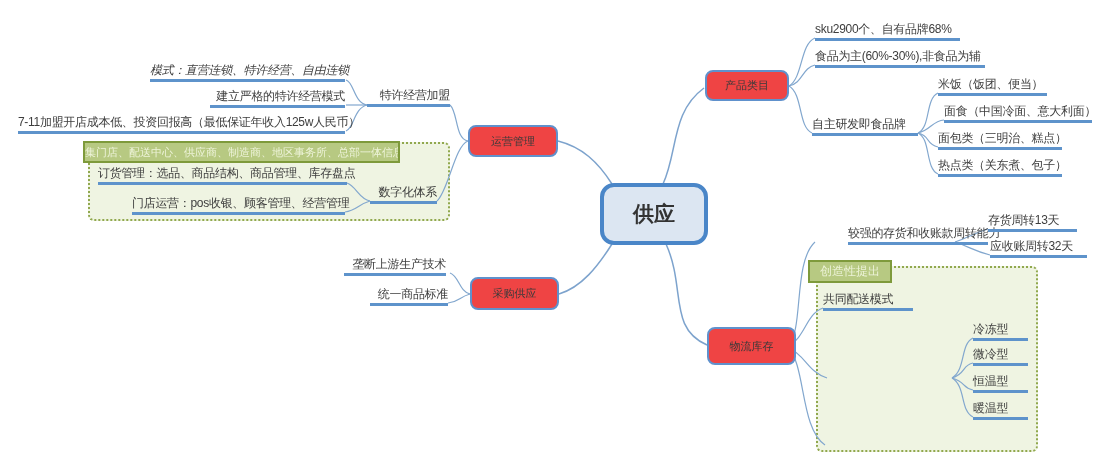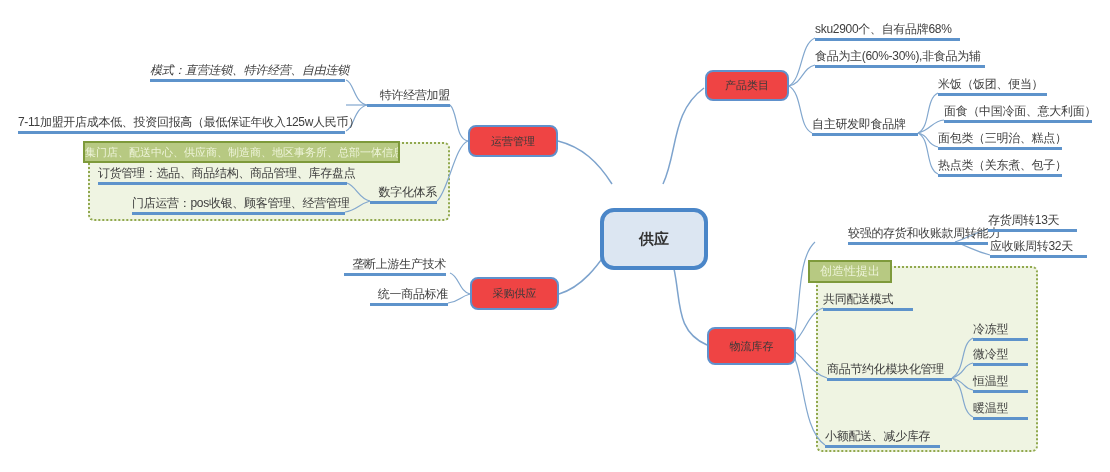--- a/index.html
+++ b/index.html
@@ -28,21 +28,21 @@
   .lbl-l{text-align:right;}
   .lbl-r{text-align:left;}
   
   .node{
     position:absolute;z-index:5;background:#ef4444;border:2px solid #6091cc;
     border-radius:8px;display:flex;align-items:center;justify-content:center;
     font-size:11px;color:#3a3a3a;box-sizing:border-box;
   }
   .node-central{
     background:#dce6f2;border:4px solid #4a86c8;border-radius:14px;
-    font-size:15px;font-weight:600;color:#333;margin-top:25px;
+    font-size:21px;font-weight:600;color:#333;
   }
 </style>
 </head>
 <body>
 
 <div id="canvas">
 
   <div class="boundary" style="left:88px;top:142px;width:362px;height:79px;"></div>
   <div class="boundary" style="left:816px;top:266px;width:222px;height:186px;"></div>
 
@@ -97,20 +97,21 @@
 
   <div class="node node-central" style="left:600px;top:183px;width:108px;height:62px;">供应</div>
 
   <div class="node" style="left:468px;top:125px;width:90px;height:32px;">运营管理</div>
   <div class="node" style="left:470px;top:277px;width:89px;height:33px;">采购供应</div>
   <div class="node" style="left:705px;top:70px;width:84px;height:31px;">产品类目</div>
   <div class="node" style="left:707px;top:327px;width:89px;height:38px;">物流库存</div>
 
   <div class="lbl lbl-l" style="left:367px;top:87px;width:83px;">特许经营加盟</div>
   <div class="lbl lbl-l" style="left:150px;top:62px;width:195px;font-style:italic;">模式：直营连锁、特许经营、自由连锁</div>
+  <div class="lbl lbl-l" style="left:210px;top:88px;width:135px;">建立严格的特许经营模式</div>
   <div class="lbl lbl-l" style="left:18px;top:114px;width:327px;">7-11加盟开店成本低、投资回报高（最低保证年收入125w人民币）</div>
 
   <div class="lbl lbl-l" style="left:370px;top:184px;width:67px;">数字化体系</div>
   <div class="lbl lbl-l" style="left:98px;top:165px;width:249px;">订货管理：选品、商品结构、商品管理、库存盘点</div>
   <div class="lbl lbl-l" style="left:132px;top:195px;width:213px;">门店运营：pos收银、顾客管理、经营管理</div>
 
   <div class="lbl lbl-l" style="left:344px;top:256px;width:102px;">垄断上游生产技术</div>
   <div class="lbl lbl-l" style="left:370px;top:286px;width:78px;">统一商品标准</div>
 
   <div class="lbl lbl-r" style="left:815px;top:21px;width:145px;">sku2900个、自有品牌68%</div>
@@ -118,20 +119,18 @@
   <div class="lbl lbl-r" style="left:812px;top:116px;width:106px;">自主研发即食品牌</div>
   <div class="lbl lbl-r" style="left:938px;top:76px;width:109px;">米饭（饭团、便当）</div>
   <div class="lbl lbl-r" style="left:944px;top:103px;width:148px;">面食（中国冷面、意大利面）</div>
   <div class="lbl lbl-r" style="left:938px;top:130px;width:124px;">面包类（三明治、糕点）</div>
   <div class="lbl lbl-r" style="left:938px;top:157px;width:124px;">热点类（关东煮、包子）</div>
 
   <div class="lbl lbl-r" style="left:815px;top:225px;width:140px;margin-left:33px;">较强的存货和收账款周转能力</div>
   <div class="lbl lbl-r" style="left:988px;top:212px;width:89px;">存货周转13天</div>
   <div class="lbl lbl-r" style="left:990px;top:238px;width:97px;">应收账周转32天</div>
   <div class="lbl lbl-r" style="left:823px;top:291px;width:90px;">共同配送模式</div>
-  <div class="lbl lbl-r" style="left:827px;top:361px;width:125px;">商品节约化模块化管理</div>
   <div class="lbl lbl-r" style="left:973px;top:321px;width:55px;">冷冻型</div>
   <div class="lbl lbl-r" style="left:973px;top:346px;width:55px;">微冷型</div>
   <div class="lbl lbl-r" style="left:973px;top:373px;width:55px;">恒温型</div>
   <div class="lbl lbl-r" style="left:973px;top:400px;width:55px;">暖温型</div>
-  <div class="lbl lbl-r" style="left:825px;top:428px;width:115px;">小额配送、减少库存</div>
 
 </div>
 
 </body></html>

